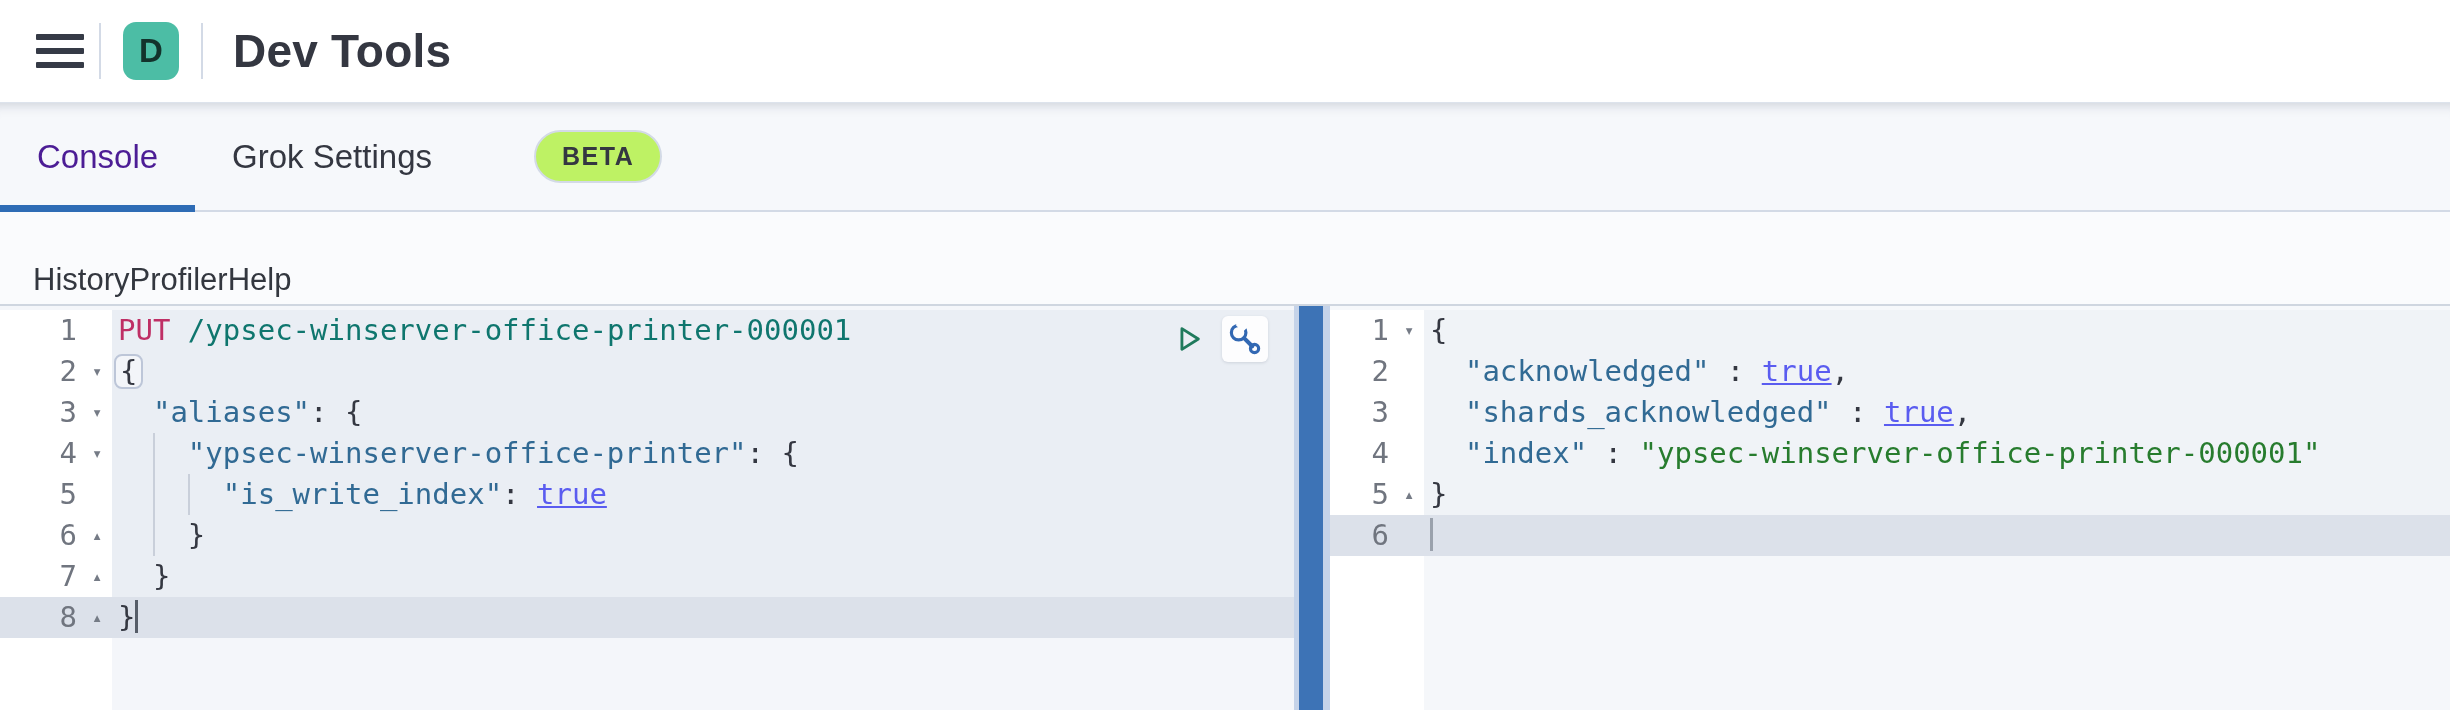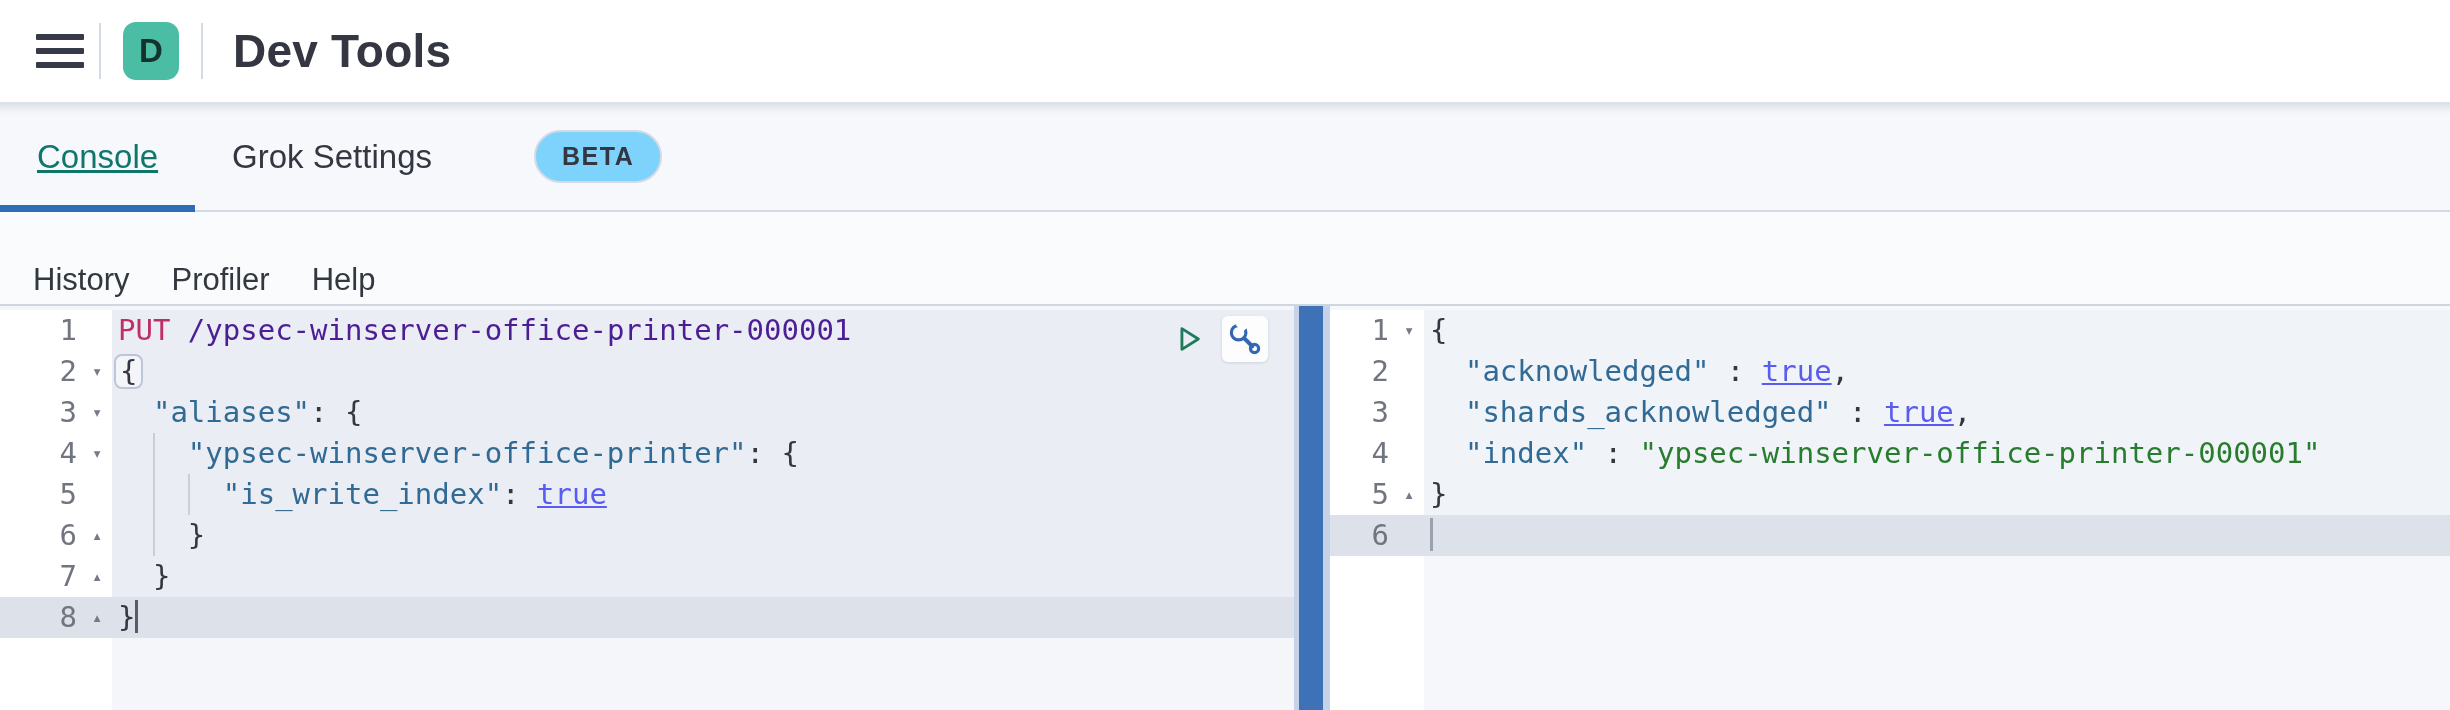--- a/index.html
+++ b/index.html
@@ -29,32 +29,32 @@
   
   .tabbar{
     height:107px;background:#f6f8fb;display:flex;align-items:stretch;
     border-bottom:2px solid #d3dae6;position:relative;
     box-shadow:inset 0 14px 12px -12px rgba(105,115,140,.30);
   }
   .tab{
     display:flex;align-items:center;padding:0 37px;font-size:33px;color:#343741;
     cursor:pointer;position:relative;box-sizing:border-box;
   }
-  .tab.active{color:#0f766e;text-decoration:underline;}
+  .tab.active{color:#4c1d95;}
   .tab.active::after{
     content:"";position:absolute;left:0;right:0;bottom:-2px;height:7px;background:#2e6cb5;
   }
   .beta{
     margin-left:28px;padding:10px 26px;border:2px solid #d3dae6;border-radius:40px;
-    font-size:25px;font-weight:700;letter-spacing:1.5px;color:#343741;background:#7dd3fc;
+    font-size:25px;font-weight:700;letter-spacing:1.5px;color:#343741;background:#bef264;
   }
 
   
   .conmenu{
-    height:120px;display:flex;align-items:center;gap:42px;
+    height:120px;display:flex;align-items:center;
     padding:16px 0 0 33px;background:#fafbfd;box-sizing:border-box;
   }
   .conmenu .mitem{font-size:31px;color:#33373f;cursor:pointer;}
 
   
   .editors{
     position:absolute;left:0;right:0;top:304px;bottom:0;
     border-top:2px solid #cfd6e0;display:flex;background:#fafbfd;
   }
   .pane{display:flex;flex-direction:column;position:relative;padding-top:4px;box-sizing:border-box;}
@@ -73,21 +73,21 @@
   .pane-right .code{background:#f0f3f7;}
   .row.active .gutter,.row.active .code{background:#dce1ea;}
   .filler{flex:1;display:flex;}
   .filler .gutter{background:#ffffff;}
   .pane-left .filler .code{background:#f4f6fa;}
   .pane-right .filler .code{background:#f5f7fa;}
 
   .guide{position:absolute;top:0;bottom:0;width:2px;background:#c9cfda;}
 
   .seg.method{color:#bf2f65;}
-  .seg.url{color:#4c1d95;}
+  .seg.url{color:#0f766e;}
   .seg.key{color:#316a94;}
   .seg.bool{color:#5a5cf0;text-decoration:underline;}
   .seg.str{color:#277c2e;}
   .seg.punct{color:#343741;}
   .seg.matched{
     display:inline-block;height:31px;line-height:31px;vertical-align:top;margin-top:3px;
     padding:0 4px;margin-left:-4px;border:2px solid #bdc6d8;border-radius:8px;
     background:rgba(250,251,253,.55);
   }
   .cursor{display:inline-block;width:3px;height:33px;vertical-align:-6px;background:#565d68;}

